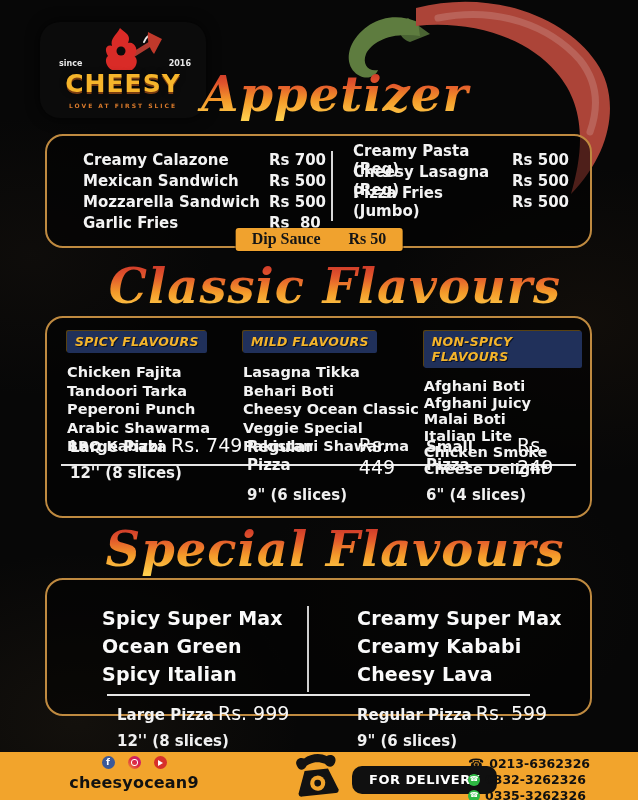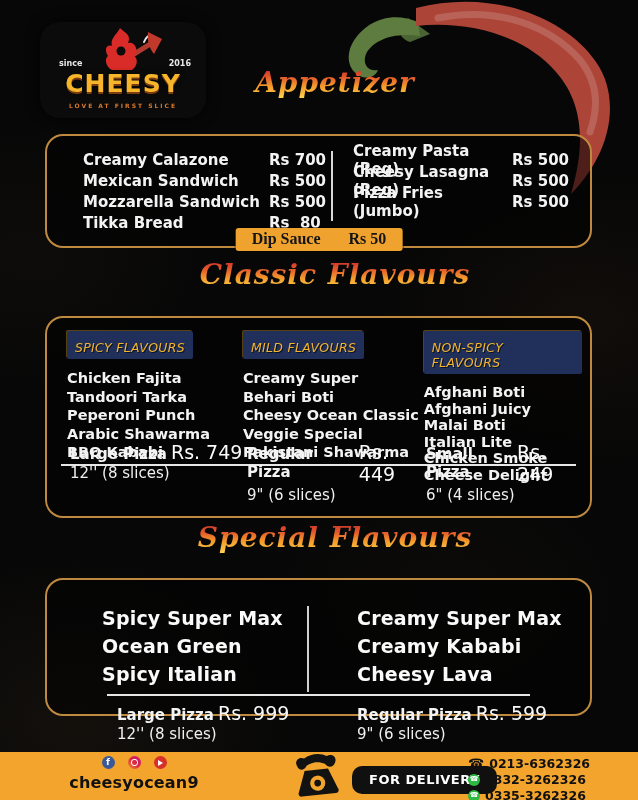--- a/index.html
+++ b/index.html
@@ -22,21 +22,21 @@
   .logo-name { position:absolute; top:47px; width:100%; text-align:center; font-size:25px;
                font-weight:800; color:#F6B52B; letter-spacing:1px;
                text-shadow:0 2px 0 #7a3c10, 0 0 6px rgba(0,0,0,.6); }
   .logo-tagline { position:absolute; top:80px; width:100%; text-align:center; font-size:6px;
                   letter-spacing:2px; color:#D97A2B; font-weight:700; }
   
   .chili { position:absolute; left:338px; top:0; width:300px; height:200px; }
   
   .heading { position:absolute; left:0; right:0; text-align:center;
              font-family:"DejaVu Serif", serif; font-style:italic; font-weight:700;
-             font-size:28px; letter-spacing:1px;
+             font-size:48px; letter-spacing:1px;
              background:linear-gradient(180deg,#c62f28 5%,#e2552c 32%,#f49b2a 62%,#ffcf4e 95%);
              -webkit-background-clip:text; background-clip:text; color:transparent;padding-left:32px; }
   .h-appetizer { top:66px; }
   .h-classic  { top:258px; }
   .h-special  { top:521px; }
   
   .box { position:absolute; left:45px; width:547px; border:2px solid #BF8A40;
          border-radius:18px; background:rgba(2,2,2,.55); }
   .appetizer-box { top:134px; height:114px; }
   .classic-box   { top:316px; height:202px; }
@@ -50,34 +50,34 @@
   .mi-row { display:flex; height:21px; align-items:center; font-size:15px; font-weight:600; color:#f3f3f3; }
   .mi-name { flex:1; }
   .mi-price { width:62px; white-space:pre; }
   .dip-badge { position:absolute; left:50%; top:228px; transform:translateX(-50%);
                background:#F0A22E; color:#151515; font-family:"Liberation Serif", serif;
                font-weight:700; font-size:16px; padding:2px 16px 3px; border-radius:3px;
                display:flex; gap:28px; z-index:5; box-shadow:0 0 0 1px rgba(0,0,0,.45); }
   
   .cls-cols { display:flex; padding:13px 8px 0 20px; }
   .cls-col1 { width:178px; } .cls-col2 { width:183px; } .cls-col3 { width:160px; }
-  .flav-badge { display:inline-block; background:#20305A; color:#F4B42B; font-weight:400;
-                font-style:italic; font-size:12.5px; letter-spacing:.3px; padding:9px 8px 4px;
+  .flav-badge { display:inline-block; background:#20305A; color:#F4B42B; font-weight:700;
+                font-style:italic; font-size:12.5px; letter-spacing:.3px; padding:3px 8px 4px;
                 border-radius:2px; text-shadow:1px 1px 0 #0a1228; margin-bottom:10px;
                 box-shadow:-1px -1px 0 rgba(244,180,43,.35); }
   .flav-item { font-size:14.5px; font-weight:600; color:#f3f3f3; line-height:18.5px; }
   .cls-col3 .flav-item { line-height:16.5px; }
   .hline { position:absolute; height:2px; background:#e6e6e6; }
   .cls-hline { left:14px; right:14px; top:146px; }
   .cls-price-row { position:absolute; left:23px; right:8px; bottom:12px; display:flex; }
   .cp-block1 { width:177px; } .cp-block2 { width:179px; } .cp-block3 { flex:1; }
   .cp-line { display:flex; gap:4px; align-items:baseline; }
   .cp-size { font-size:15px; font-weight:600; color:#f3f3f3; }
   .cp-amount { font-size:19px; font-weight:500; color:#fafafa; }
-  .cp-detail { font-size:15px; font-weight:400; color:#f0f0f0; margin-top:1px; }
+  .cp-detail { font-size:15px; font-weight:700; color:#f0f0f0; margin-top:8px; }
   
   .sp-cols { display:flex; padding:24px 20px 0 55px; }
   .sp-col-left { width:205px; }
   .sp-vdiv { width:2px; background:#cfcfcf; height:86px; margin-top:2px; }
   .sp-col-right { flex:1; padding-left:48px; }
   .sp-item { font-size:19px; font-weight:800; color:#fafafa; line-height:28px; letter-spacing:.2px; }
   .sp-hline { left:60px; right:60px; top:114px; }
   .sp-price-row { position:absolute; left:0; right:0; top:122px; display:flex; }
   .spb1 { margin-left:70px; width:240px; } .spb2 { flex:1; }
   
@@ -142,21 +142,21 @@
         </div>
         <div class="mi-row">
           <span class="mi-name">Mexican Sandwich</span>
           <span class="mi-price">Rs 500</span>
         </div>
         <div class="mi-row">
           <span class="mi-name">Mozzarella Sandwich</span>
           <span class="mi-price">Rs 500</span>
         </div>
         <div class="mi-row">
-          <span class="mi-name">Tikka Bread</span>
+          <span class="mi-name">Garlic Fries</span>
           <span class="mi-price">Rs  80</span>
         </div>
       </div>
       <div class="vdiv"></div>
       <div class="app-col right">
         <div class="mi-row">
           <span class="mi-name">Creamy Pasta (Reg)</span>
           <span class="mi-price">Rs 500</span>
         </div>
         <div class="mi-row">
@@ -182,21 +182,21 @@
       <div class="cls-col1">
         <span class="flav-badge">SPICY FLAVOURS</span>
         <div class="flav-item">Chicken Fajita</div>
         <div class="flav-item">Tandoori Tarka</div>
         <div class="flav-item">Peperoni Punch</div>
         <div class="flav-item">Arabic Shawarma</div>
         <div class="flav-item">BBQ Kababi</div>
       </div>
       <div class="cls-col2">
         <span class="flav-badge">MILD FLAVOURS</span>
-        <div class="flav-item">Creamy Super</div>
+        <div class="flav-item">Lasagna Tikka</div>
         <div class="flav-item">Behari Boti</div>
         <div class="flav-item">Cheesy Ocean Classic</div>
         <div class="flav-item">Veggie Special</div>
         <div class="flav-item">Pakistani Shawarma</div>
       </div>
       <div class="cls-col3">
         <span class="flav-badge">NON-SPICY FLAVOURS</span>
         <div class="flav-item">Afghani Boti</div>
         <div class="flav-item">Afghani Juicy</div>
         <div class="flav-item">Malai Boti</div>

